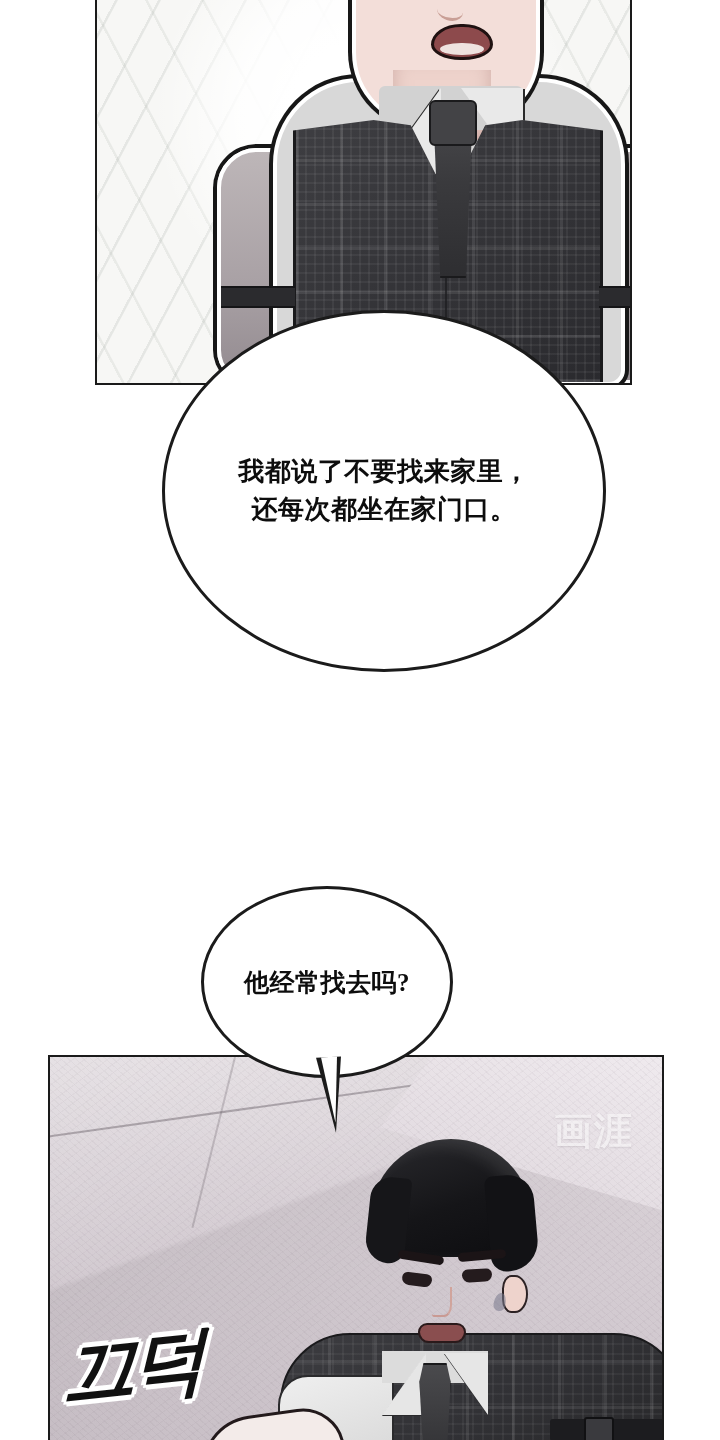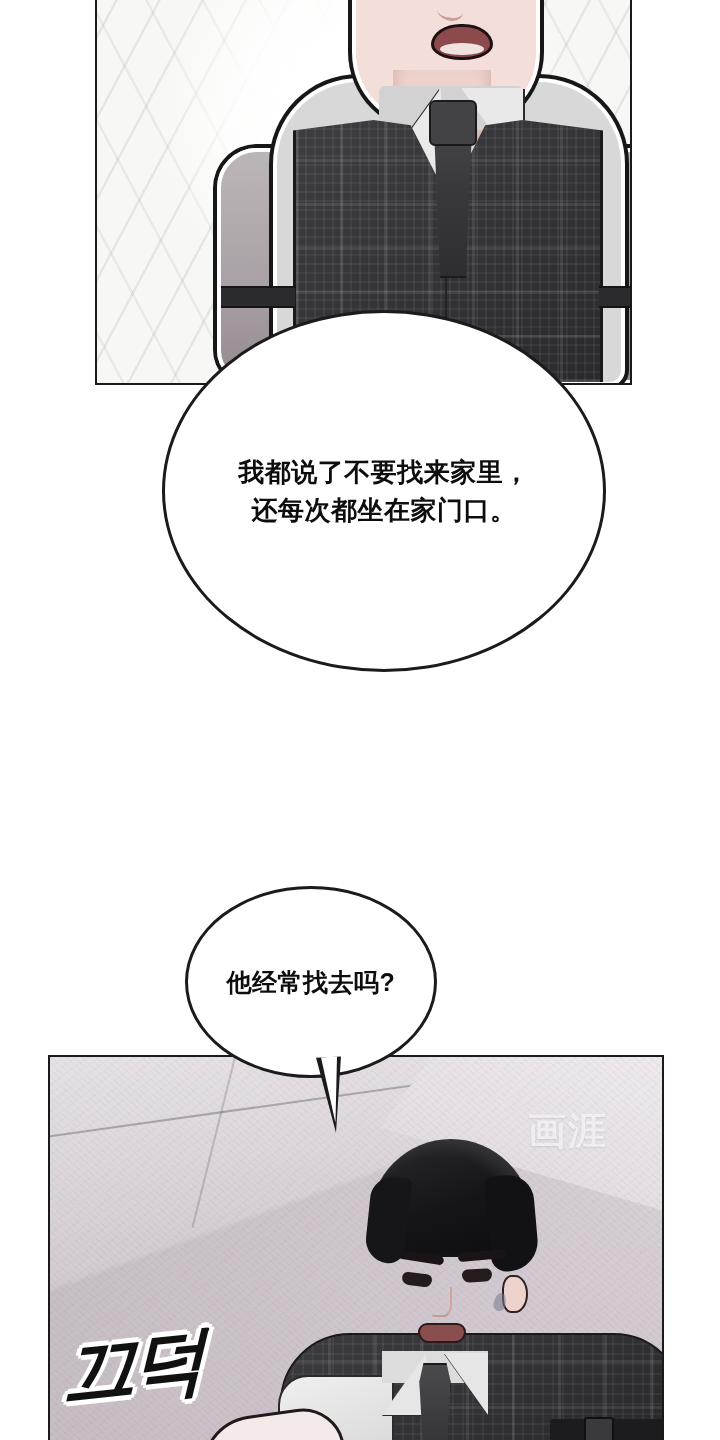--- a/index.html
+++ b/index.html
@@ -491,20 +491,21 @@
       -5px 0 0 #fff, 5px 0 0 #fff, 0 -5px 0 #fff, 0 5px 0 #fff;
     white-space: nowrap;
   }
 
   
   #watermark {
     position: absolute;
     left: 528px;
     top: 1112px;
     width: 132px;
+    text-align: center;
     opacity: 0.45;
     pointer-events: none;
   }
   #watermark .wm-logo {
     font-family: "DejaVu Sans", "Liberation Sans", sans-serif;
     font-size: 38px;
     font-weight: 700;
     color: #ffffff;
     letter-spacing: 2px;
     line-height: 1.05;
@@ -525,40 +526,40 @@
     position: absolute;
     background: #ffffff;
     border: 3px solid #1b1b1b;
     border-radius: 50%;
     display: flex;
     align-items: center;
     justify-content: center;
     box-sizing: border-box;
   }
   .bubble .btext {
-    font-family: Liberation Sans, sans-serif;
+    font-family: Liberation Serif, serif;
     color: #0d0d0d;
     text-align: center;
     line-height: 1.48;
     font-weight: 600;
     white-space: pre-line;
     padding: 0 26px;
   }
 
   #bubble-1 {
     left: 162px;
     top: 310px;
     width: 444px;
     height: 362px;
     z-index: 6;
   }
   #bubble-1 .btext { font-size: 26px; letter-spacing: 0.5px; }
 
   #bubble-2 {
-    left: 185px;
+    left: 201px;
     top: 886px;
     width: 252px;
     height: 192px;
     z-index: 6;
   }
   #bubble-2 .btext { font-size: 25px; letter-spacing: 0.5px; padding: 0 12px; }
 
   .bubble-tail {
     position: absolute;
     left: 318px;

